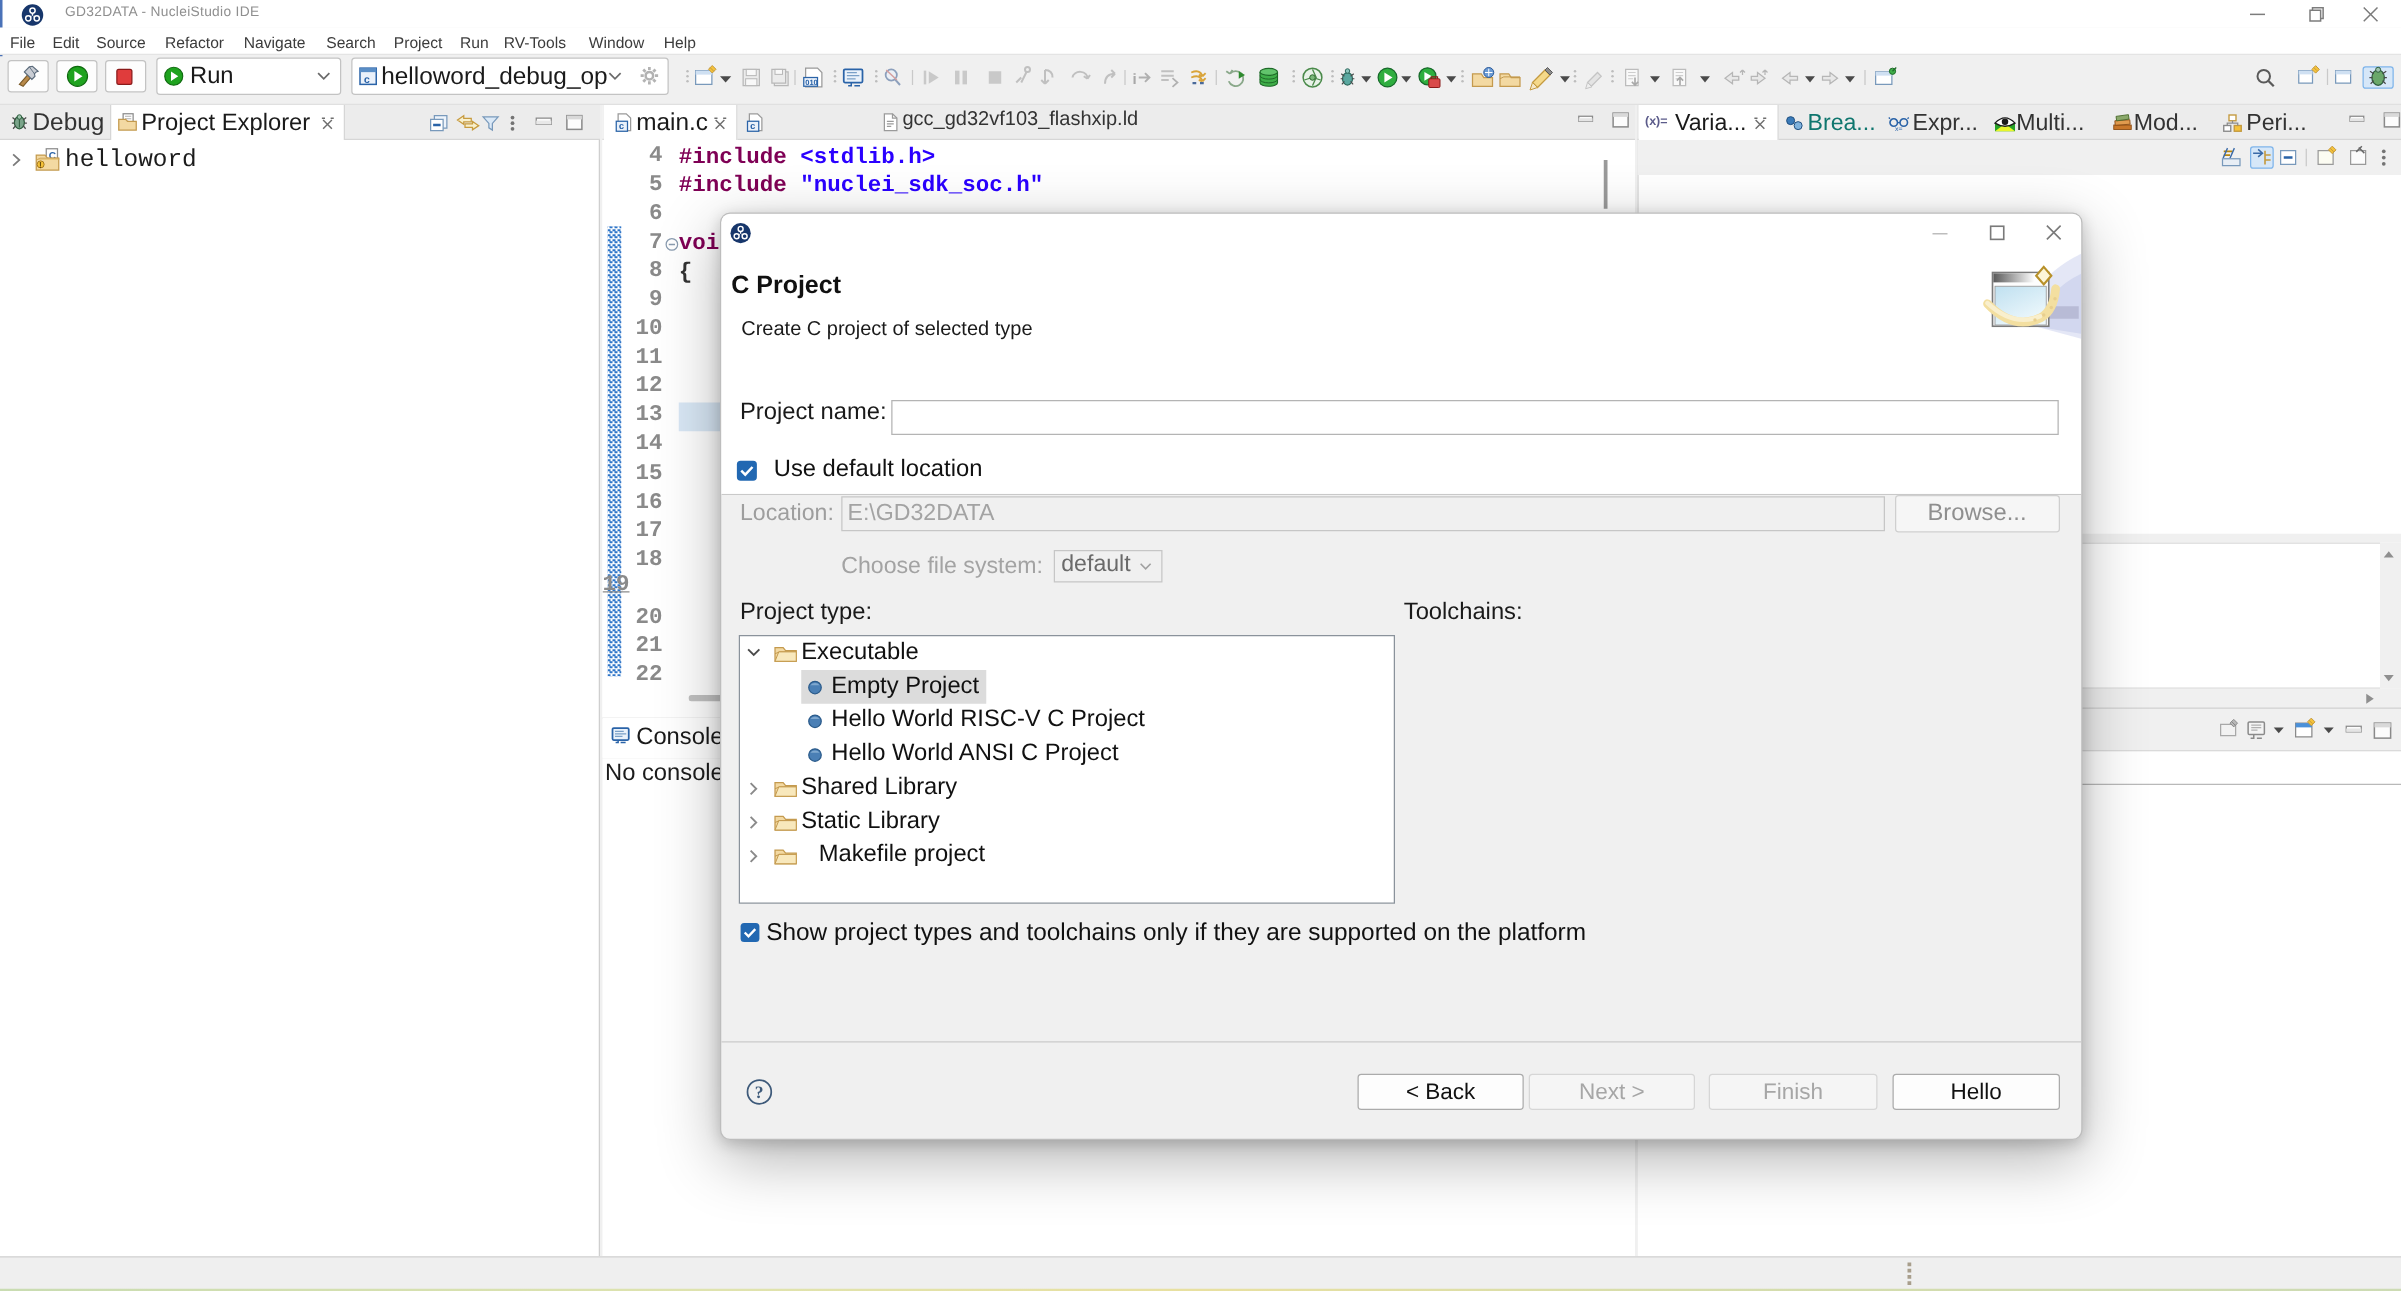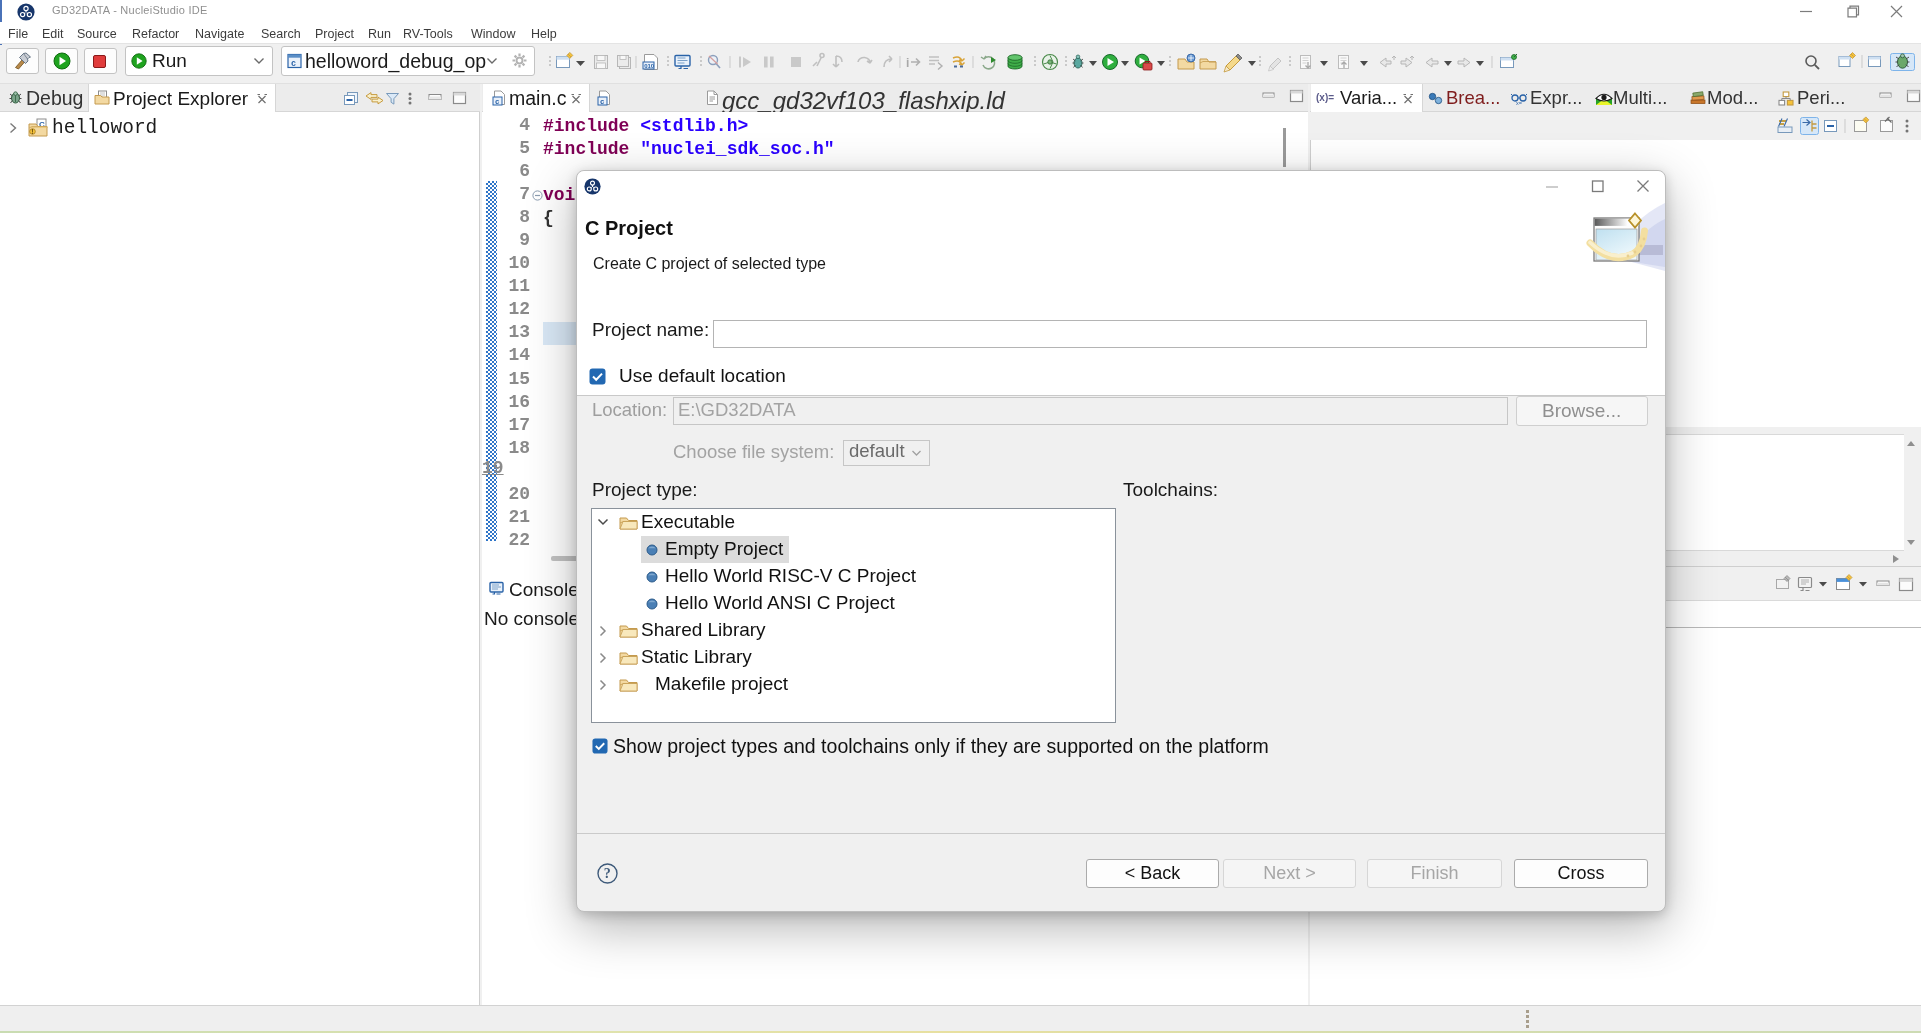--- a/index.html
+++ b/index.html
@@ -315,21 +315,21 @@
  <path d="M2.5 1 H9 L12.5 4.5 V14.5 H2.5 Z" fill="#fff" stroke="#9a9a9a" stroke-width="1"></path>
  <rect x="1" y="7" width="9" height="8" fill="#eaf1fa" stroke="#2a63a8" stroke-width="1"></rect>
  <text x="3" y="13.6" font-size="7.5" font-weight="bold" fill="#2a63a8" font-family="Liberation Mono">c</text>
 </svg>
 <div class="tx" style="left:614px;top:87px;font-size:19.5px;color:#333;margin-top:48px;">stdio.h</div>
 <svg class="abs" style="left:706px;top:90px;" width="13" height="16" viewBox="0 0 13 16">
  <path d="M1.5 1 H8 L11.5 4.5 V14.5 H1.5 Z" fill="#fff" stroke="#9a9a9a" stroke-width="1"></path>
  <path d="M8 1 V4.5 H11.5" fill="none" stroke="#9a9a9a" stroke-width="1"></path>
  <path d="M3.5 7 H9 M3.5 9 H9 M3.5 11 H7" stroke="#9a9a9a" stroke-width="1"></path>
 </svg>
-<div class="tx" style="left:722px;top:87px;font-size:24px;color:#333;font-style:italic;">gcc_gd32vf103_flashxip.ld</div>
+<div class="tx" style="left:722px;top:87px;font-size:16px;color:#333;">gcc_gd32vf103_flashxip.ld</div>
 <svg class="abs" style="left:1262px;top:90px;" width="42" height="13" viewBox="0 0 42 13">
  <rect x="1" y="3" width="11" height="4" fill="#fcfcfc" stroke="#8a8a8a" stroke-width="1"></rect>
  <rect x="1" y="4.6" width="11" height="2.4" fill="#e4e4e4"></rect>
  <rect x="28.5" y="0.5" width="12" height="11" fill="#fcfcfc" stroke="#8a8a8a" stroke-width="1.2"></rect>
  <rect x="28.5" y="0.5" width="12" height="3" fill="#d9d9d9"></rect>
 </svg>
 
 <div class="abs" style="left:482px;top:112px;width:826px;height:462px;background:#ffffff;overflow:hidden;">
     <div class="abs" style="left:4px;top:69px;width:11px;height:360px;background:repeating-conic-gradient(#2e75c8 0% 25%,#ffffff 0% 50%) 0 0/4px 4px;"></div>
 <div class="abs" style="left:61px;top:210px;width:515px;height:23px;background:#d9e8f6;"></div>
@@ -382,21 +382,21 @@
 <div class="abs" style="left:1311px;top:84px;width:112px;height:28px;background:#ffffff;border-right:1px solid #d6d6d6;"></div>
 <div class="tx" style="left:1316px;top:92px;font-size:10px;font-weight:bold;color:#5b5b8a;">(x)=</div>
 <div class="tx" style="left:1340px;top:87px;font-size:18.5px;color:#1a1a1a;">Varia...</div>
 <svg class="abs" style="left:1402px;top:92px;" width="13" height="13" viewBox="0 0 13 13">
  <path d="M2.5 4 L9.5 11 M9.5 4 L2.5 11 M1.5 2.5 h2.5 M8.5 2.5 h2.5" stroke="#6f6f6f" stroke-width="1.2" fill="none"></path>
 </svg>
 <svg class="abs" style="left:1428px;top:92px;" width="15" height="13" viewBox="0 0 15 13">
  <circle cx="4.5" cy="4.5" r="3.2" fill="#3a7ab8" stroke="#1e4f80" stroke-width="0.8"></circle>
  <circle cx="10.5" cy="8.5" r="3.2" fill="#7fb2dd" stroke="#1e4f80" stroke-width="0.8"></circle>
 </svg>
-<div class="tx" style="left:1446px;top:87px;font-size:18.5px;color:#7f1d1d;">Brea...</div>
+<div class="tx" style="left:1446px;top:87px;font-size:18.5px;color:#0f766e;">Brea...</div>
 <svg class="abs" style="left:1511px;top:92px;" width="17" height="13" viewBox="0 0 17 13">
  <circle cx="4" cy="6" r="3" fill="none" stroke="#2a63a8" stroke-width="1.3"></circle>
  <circle cx="12" cy="6" r="3" fill="none" stroke="#2a63a8" stroke-width="1.3"></circle>
  <path d="M7 6 H9 M1 3 L0 2 M15 3 L16 2" stroke="#2a63a8" stroke-width="1"></path>
  <text x="5" y="12.6" font-size="5.5" fill="#2a63a8" font-family="Liberation Sans">x=</text>
 </svg>
 <div class="tx" style="left:1530px;top:87px;font-size:18.5px;color:#333;">Expr...</div>
 <svg class="abs" style="left:1595px;top:91px;" width="18" height="15" viewBox="0 0 18 15">
  <rect x="1" y="8" width="16" height="6" fill="#27a227"></rect>
  <path d="M1 14 L9 8 L17 14 Z" fill="#e8f52a"></path>
@@ -615,14 +615,14 @@
  <div class="tx" style="left:36px;top:564px;font-size:19.5px;color:#111;">Show project types and toolchains only if they are supported on the platform</div>
 
  <div class="abs" style="left:0;top:662px;width:1088px;height:1px;background:#cacaca;"></div>
  <svg class="abs" style="left:20px;top:692px;" width="21" height="21" viewBox="0 0 21 21">
   <circle cx="10.5" cy="10.5" r="9.5" fill="none" stroke="#3e5a7a" stroke-width="1.4"></circle>
   <text x="6.8" y="15.4" font-size="14" font-weight="bold" fill="#3e5a7a" font-family="Liberation Serif">?</text>
  </svg>
  <div class="abs" style="left:509px;top:688px;width:133px;height:29px;background:#fdfdfd;border:1px solid #ababab;border-radius:3px;text-align:center;font-size:18px;color:#111;line-height:27px;">&lt; Back</div>
  <div class="abs" style="left:646px;top:688px;width:133px;height:29px;background:#f5f5f5;border:1px solid #d6d6d6;border-radius:3px;text-align:center;font-size:18px;color:#a6a6a6;line-height:27px;">Next &gt;</div>
  <div class="abs" style="left:790px;top:688px;width:135px;height:29px;background:#f5f5f5;border:1px solid #d6d6d6;border-radius:3px;text-align:center;font-size:18px;color:#a6a6a6;line-height:27px;">Finish</div>
- <div class="abs" style="left:937px;top:688px;width:134px;height:29px;background:#fdfdfd;border:1px solid #ababab;border-radius:3px;text-align:center;font-size:18px;color:#111;line-height:27px;">Cross</div>
+ <div class="abs" style="left:937px;top:688px;width:134px;height:29px;background:#fdfdfd;border:1px solid #ababab;border-radius:3px;text-align:center;font-size:18px;color:#111;line-height:27px;">Hello</div>
 </div>
 
 </body></html>

